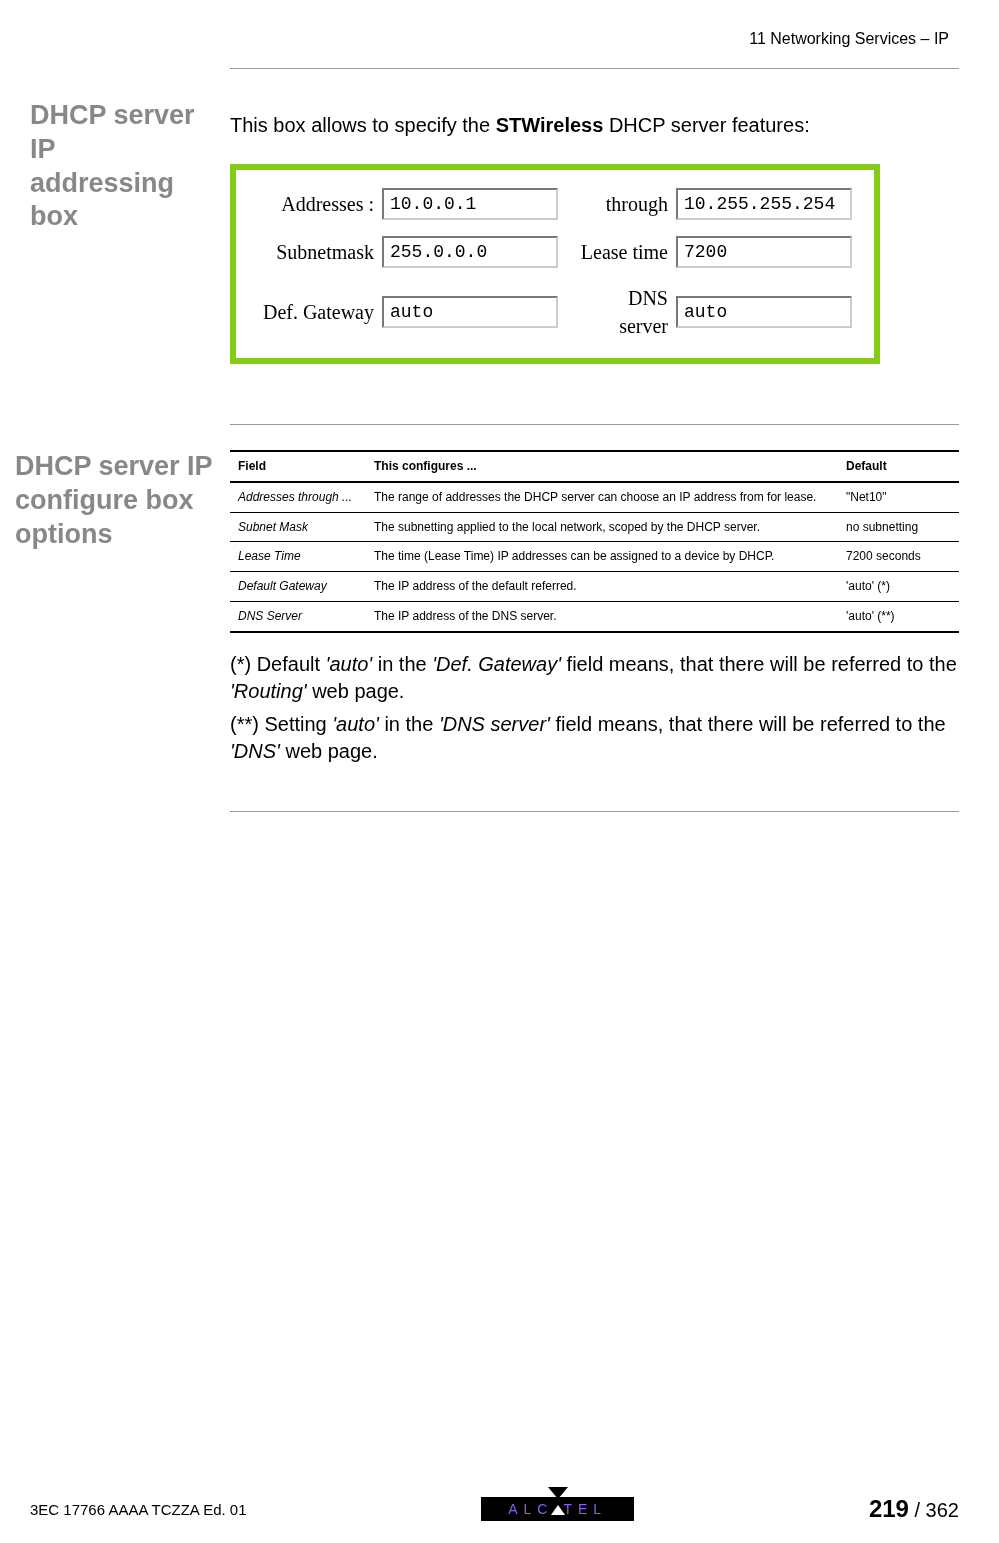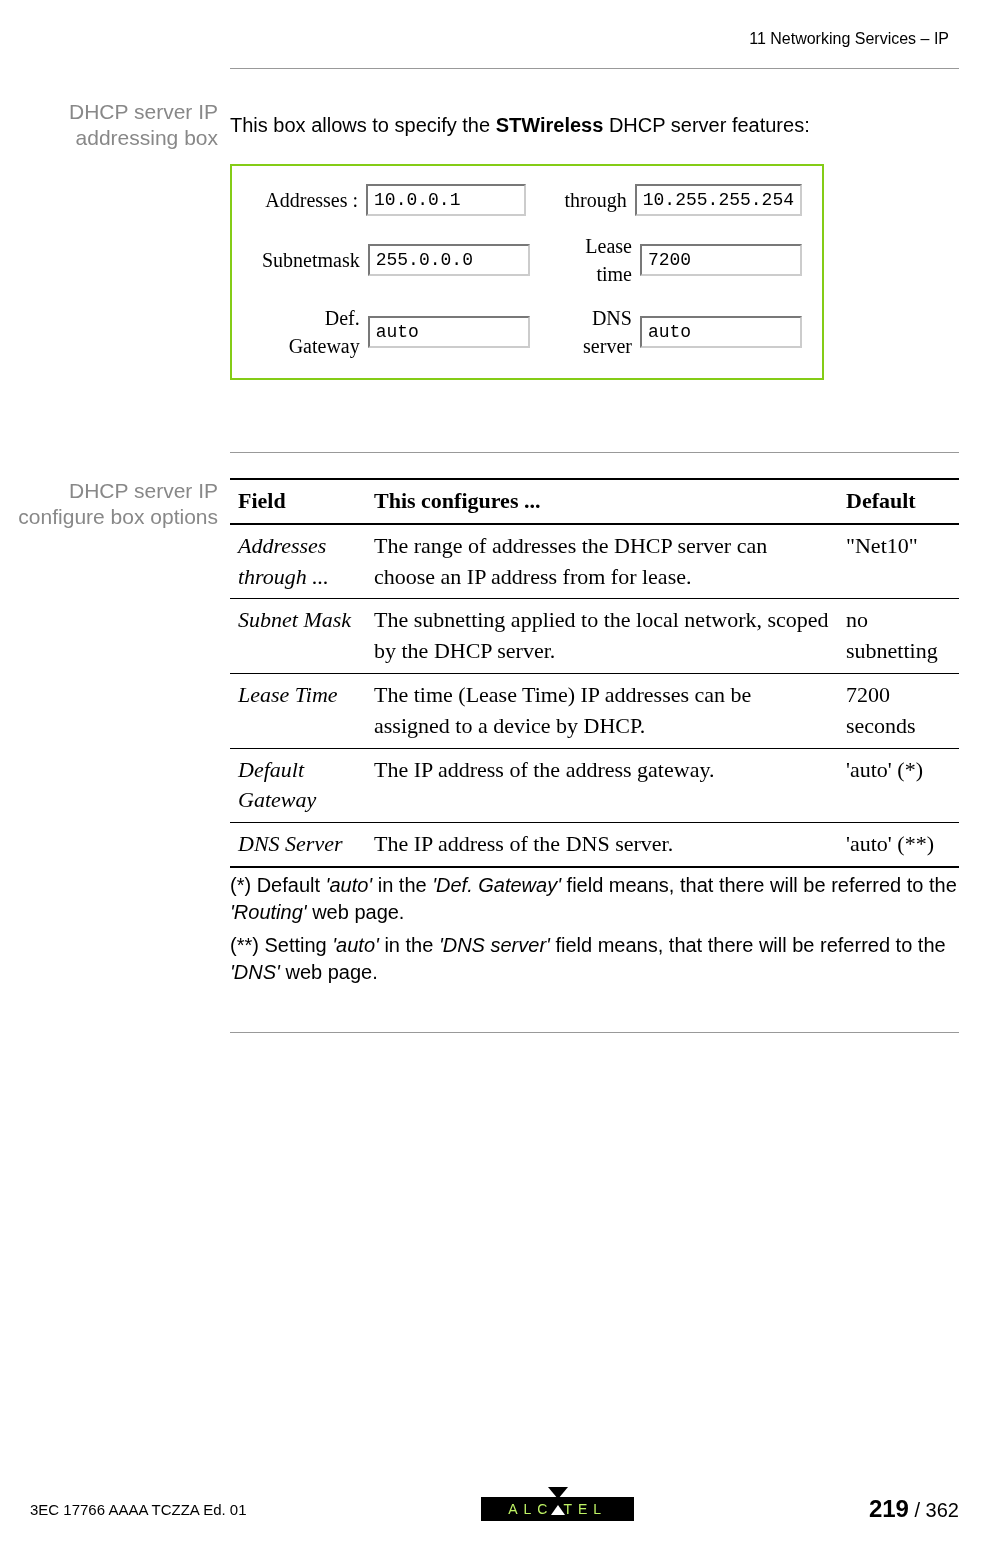--- a/index.html
+++ b/index.html
@@ -33,43 +33,42 @@
     border-top: 1px solid #999;
     margin: 40px 0 25px 200px;
   }
   .section {
     display: flex;
     margin-bottom: 10px;
   }
   .side-label {
     width: 200px;
     flex-shrink: 0;
-    text-align: right;
     padding-right: 12px;
     box-sizing: border-box;
-    font-weight: normal;
+    font-weight: bold;
     color: #888;
-    font-size: 21px;
+    font-size: 27px;
     line-height: 1.25;
   }
   .content {
     flex: 1;
     font-size: 20px;
     line-height: 1.4;
   }
   .intro {
     margin-bottom: 25px;
     margin-top: 12px;
   }
   .form-box {
-    border: 2px solid #84cc16;
+    border: 6px solid #84cc16;
     padding: 18px 20px;
     display: inline-block;
-    margin-bottom: 32px;
-    width: 594px;
+    margin-bottom: 20px;
+    width: 650px;
     box-sizing: border-box;
   }
   .form-row {
     display: flex;
     align-items: center;
     margin-bottom: 16px;
   }
   .form-row:last-child { margin-bottom: 0; }
   .flabel {
     font-family: "Times New Roman", serif;
@@ -86,23 +85,22 @@
     padding: 4px 6px;
     height: 20px;
     line-height: 20px;
     box-sizing: content-box;
   }
   .finput.w1 { width: 160px; margin-left: 8px; }
   .finput.w2 { width: 160px; margin-left: 8px; }
   .options-table {
     border-collapse: collapse;
     width: 100%;
-    margin-bottom: 4px;
-    font-size: 22px;
-    font-family: Liberation Serif, serif;
+    margin-bottom: 18px;
+    font-size: 12px;
   }
   .options-table th {
     text-align: left;
     font-weight: bold;
     border-top: 2px solid #000;
     border-bottom: 2px solid #000;
     padding: 6px 8px;
   }
   .options-table td {
     border-bottom: 1px solid #000;
@@ -132,21 +130,21 @@
     left: 30px;
     right: 40px;
     display: flex;
     justify-content: space-between;
     align-items: center;
     font-size: 16px;
   }
   .footer-left { font-size: 15px; }
   .footer-center {
     background: #000;
-    color: #bef264;
+    color: #8b5cf6;
     padding: 4px 27px;
     letter-spacing: 6px;
     font-size: 14px;
     position: relative;
   }
   .tri-up {
     width: 0; height: 0;
     border-left: 7px solid transparent;
     border-right: 7px solid transparent;
     border-bottom: 10px solid #fff;
@@ -235,21 +233,21 @@
             <td>The subnetting applied to the local network, scoped by the DHCP server.</td>
             <td>no subnetting</td>
           </tr>
           <tr>
             <td>Lease Time</td>
             <td>The time (Lease Time) IP addresses can be assigned to a device by DHCP.</td>
             <td>7200 seconds</td>
           </tr>
           <tr>
             <td>Default Gateway</td>
-            <td>The IP address of the address gateway.</td>
+            <td>The IP address of the default referred.</td>
             <td>'auto' (*)</td>
           </tr>
           <tr>
             <td>DNS Server</td>
             <td>The IP address of the DNS server.</td>
             <td>'auto' (**)</td>
           </tr>
         </tbody>
       </table>
 

